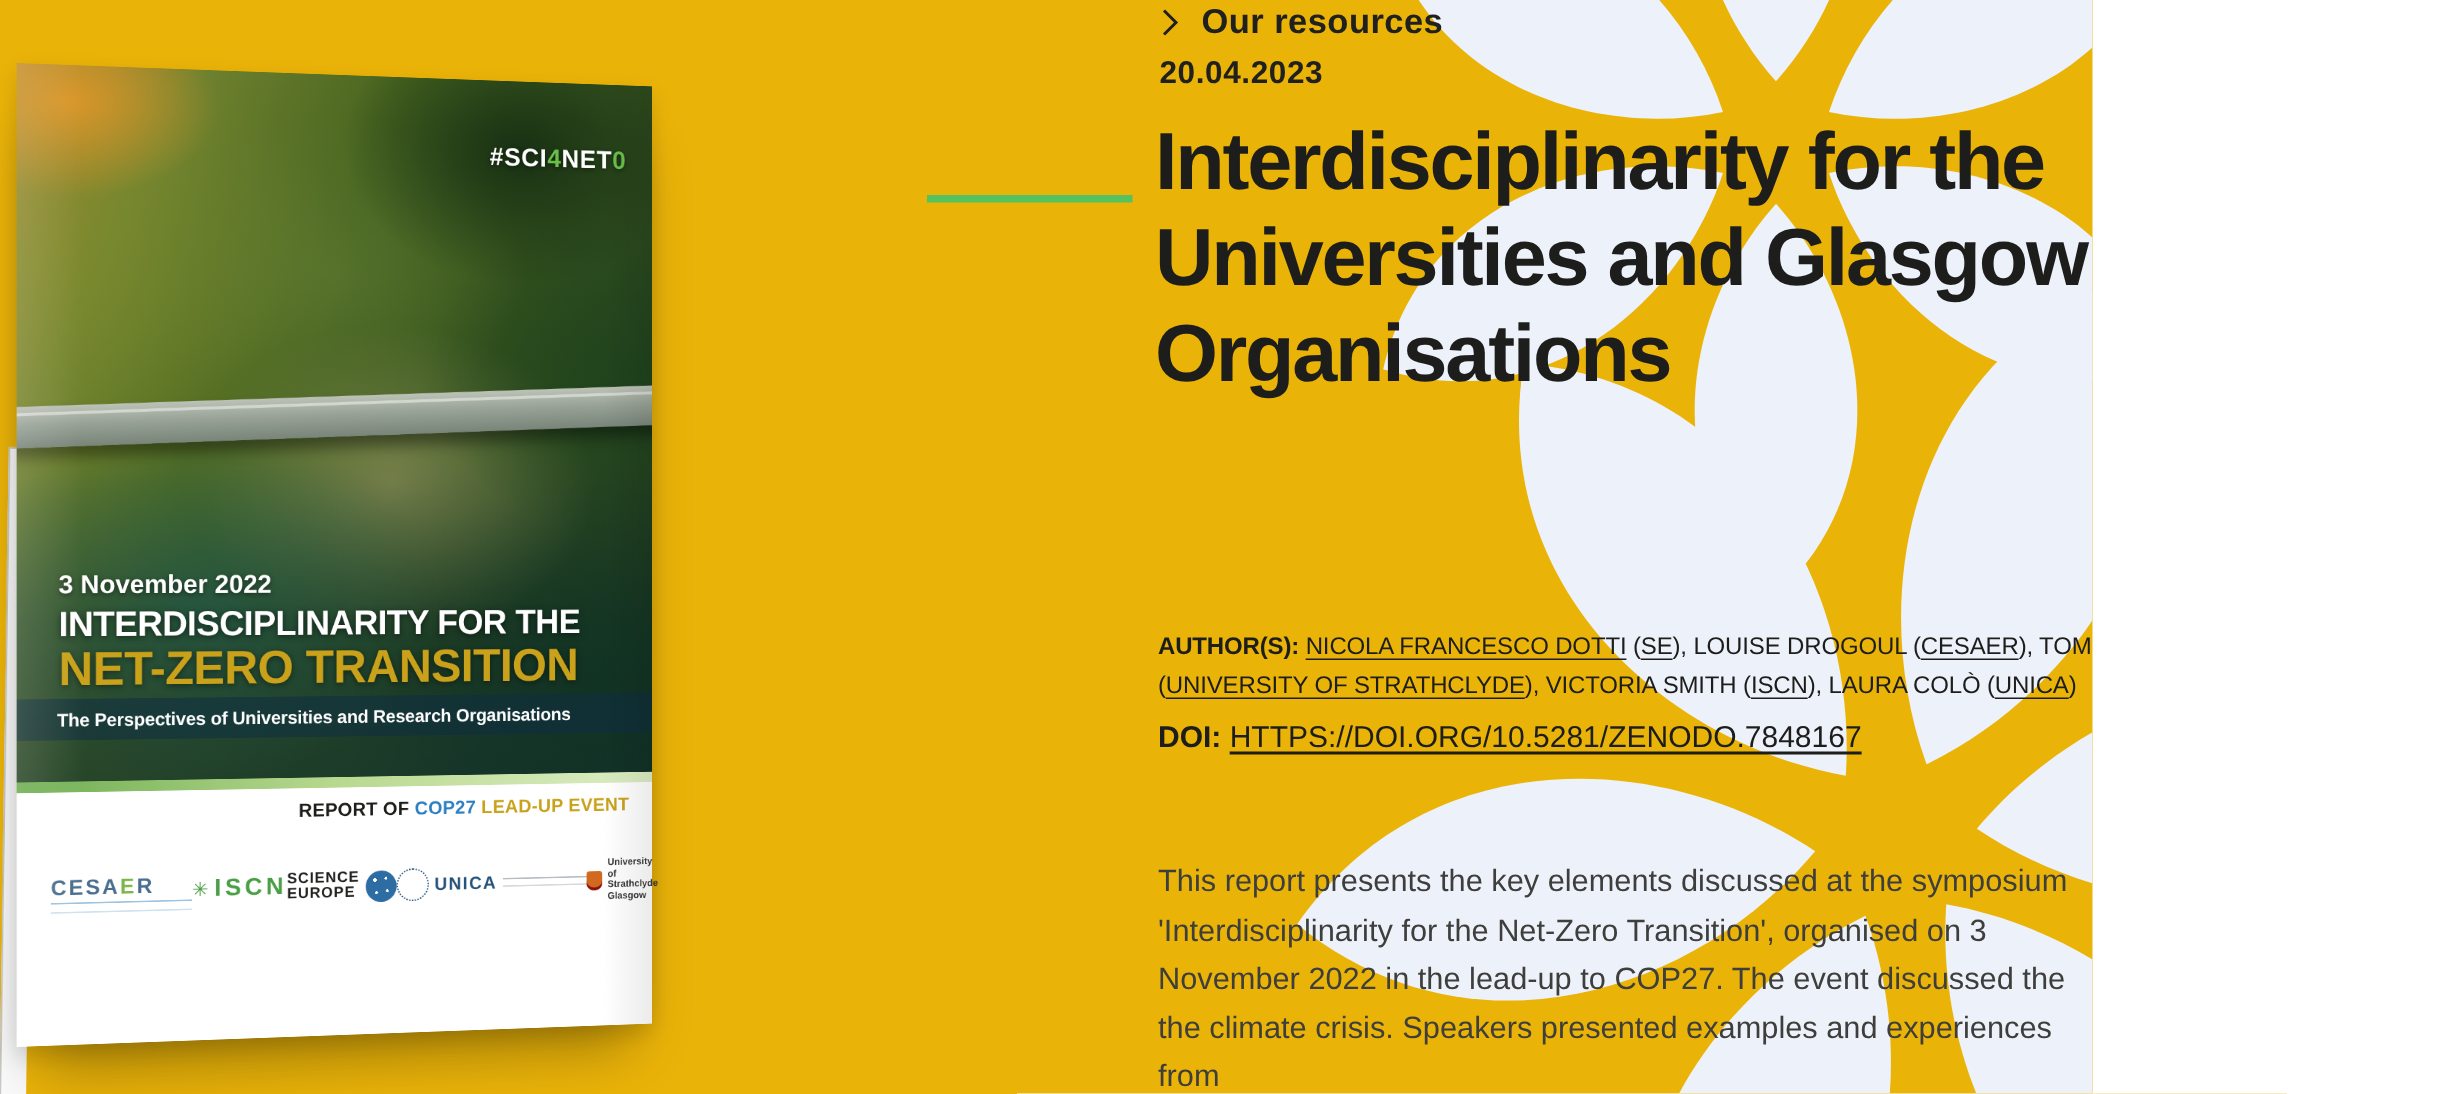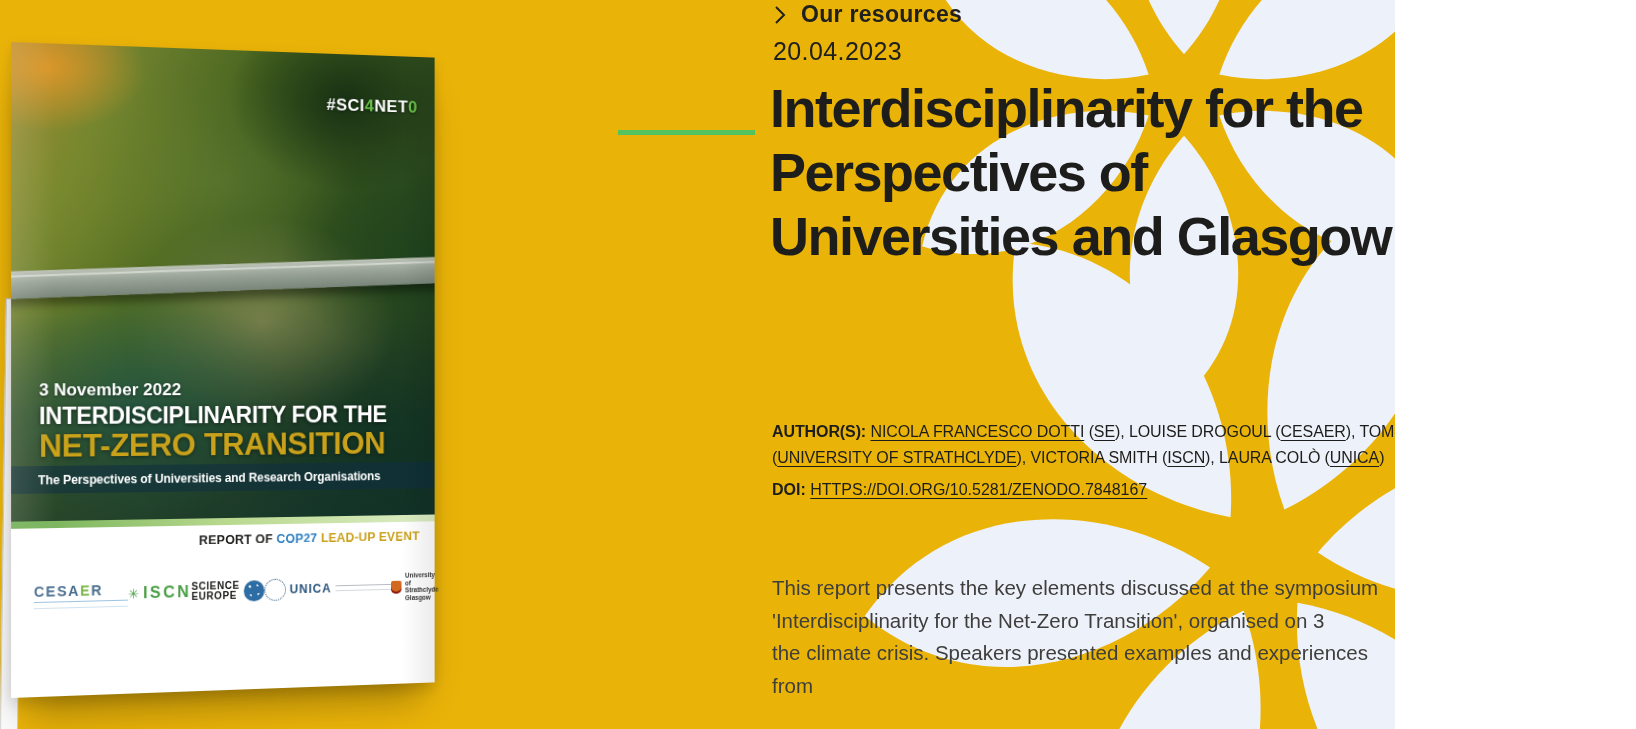--- a/index.html
+++ b/index.html
@@ -7,29 +7,29 @@
           font-family:"Liberation Sans","DejaVu Sans",sans-serif;color:#1d1d1b;}
   
   .bg-pattern{position:absolute;top:0;right:0;pointer-events:none;}
   
   .icon-btn{position:absolute;background:none;border:none;padding:0;cursor:pointer;}
   .icon-btn.dl{left:1492px;top:-5px;}
   .icon-btn.sh{left:1548px;top:-10px;}
   
   .breadcrumb{position:absolute;left:773px;top:1px;display:flex;align-items:center;gap:14px;
               font-size:23px;font-weight:700;letter-spacing:.3px;color:#20201e;cursor:pointer;}
-  .date{position:absolute;left:773px;top:37px;font-size:25px;letter-spacing:.4px;color:#20201e;}
+  .date{position:absolute;left:773px;top:37px;font-size:21px;letter-spacing:.4px;color:#20201e;font-weight:bold;}
   
   .accent-line{position:absolute;left:618px;top:130px;width:137px;height:5px;background:#54c25e;}
   .title{position:absolute;left:770px;top:76px;margin:0;font-size:54px;line-height:64px;
          font-weight:700;letter-spacing:-1.5px;color:#1d1d1b;}
   .authors{position:absolute;left:772px;top:419px;margin:0;width:790px;font-size:16px;
            line-height:26px;letter-spacing:-.1px;color:#1d1d1b;}
   .authors span[data-interactable="true"]{text-underline-offset:3px;cursor:pointer;}
-  .doi{position:absolute;left:772px;top:481px;margin:0;font-size:16px;color:#1d1d1b;}
+  .doi{position:absolute;left:772px;top:481px;margin:0;font-size:20px;color:#1d1d1b;}
   .doi .lbl{font-weight:700;}
   .doi a{color:#1d1d1b;text-underline-offset:3px;cursor:pointer;}
   .body-text{position:absolute;left:772px;top:572px;font-size:20.5px;line-height:32.5px;color:#3e3e3c;}
   
   .cover-wrap{position:absolute;left:14px;top:50px;width:428px;height:640px;
               transform:perspective(1300px) rotateY(8.5deg);transform-origin:50% 50%;cursor:pointer;}
   .back-page{position:absolute;left:-8px;top:250px;width:16px;height:420px;background:#fbfbfb;
              border:1px solid #c8c8c8;border-right:none;transform:rotate(.8deg);}
   .cover{position:absolute;inset:0;background:#ffffff;
          box-shadow:0 28px 38px -14px rgba(0,0,0,.32),0 6px 14px rgba(0,0,0,.14);}
@@ -141,34 +141,35 @@
     <svg data-interactable="false" width="14" height="20" viewBox="0 0 14 20" fill="none" stroke="#20201e" stroke-width="2">
         <path d="M3 2 l8 8 l-8 8"></path>
       </svg>
     <span data-interactable="false">Our resources</span>
   </div>
   <div class="date" data-interactable="false">20.04.2023</div>
 
   <div class="accent-line" data-interactable="false"></div>
   <h1 class="title" data-interactable="false">
       <div data-interactable="false">Interdisciplinarity for the</div>
-      <div data-interactable="false">Perspectives of</div>
       <div data-interactable="false">Universities and Glasgow</div>
+      <div data-interactable="false">Organisations</div>
     </h1>
 
   <p class="authors" data-interactable="false"><span data-interactable="false" style="font-weight: 700;">AUTHOR(S): </span><span data-interactable="true" style="text-decoration: underline;">NICOLA FRANCESCO DOTTI</span><span data-interactable="false"> (</span><span data-interactable="true" style="text-decoration: underline;">SE</span><span data-interactable="false">), LOUISE DROGOUL (</span><span data-interactable="true" style="text-decoration: underline;">CESAER</span><span data-interactable="false">), TOM FOOT</span><br><span data-interactable="false">(</span><span data-interactable="true" style="text-decoration: underline;">UNIVERSITY OF STRATHCLYDE</span><span data-interactable="false">), VICTORIA SMITH (</span><span data-interactable="true" style="text-decoration: underline;">ISCN</span><span data-interactable="false">), LAURA COLÒ (</span><span data-interactable="true" style="text-decoration: underline;">UNICA</span><span data-interactable="false">)</span></p>
 
   <p class="doi" data-interactable="false">
     <span class="lbl" data-interactable="false">DOI:</span>
     <a href="#" data-interactable="true">HTTPS://DOI.ORG/10.5281/ZENODO.7848167</a>
   </p>
 
   <div class="body-text" data-interactable="false">
       <div data-interactable="false">This report presents the key elements discussed at the symposium</div>
       <div data-interactable="false">'Interdisciplinarity for the Net-Zero Transition', organised on 3</div>
+      <div data-interactable="false">November 2022 in the lead-up to COP27. The event discussed the</div>
       <div data-interactable="false">the climate crisis. Speakers presented examples and experiences from</div>
     </div>
 
   <div class="cover-wrap" data-interactable="true">
     <div class="back-page" data-interactable="false"></div>
     <div class="cover" data-interactable="false">
       <div class="photo" data-interactable="false">
         <div class="bridge" data-interactable="false"></div>
         <div class="shade" data-interactable="false"></div>
         <div class="hashtag" data-interactable="false"><span data-interactable="false" style="color: rgb(255, 255, 255);">#SCI</span><span data-interactable="false" style="color: rgb(106, 191, 75);">4</span><span data-interactable="false" style="color: rgb(255, 255, 255);">NET</span><span data-interactable="false" style="color: rgb(106, 191, 75);">0</span></div>

